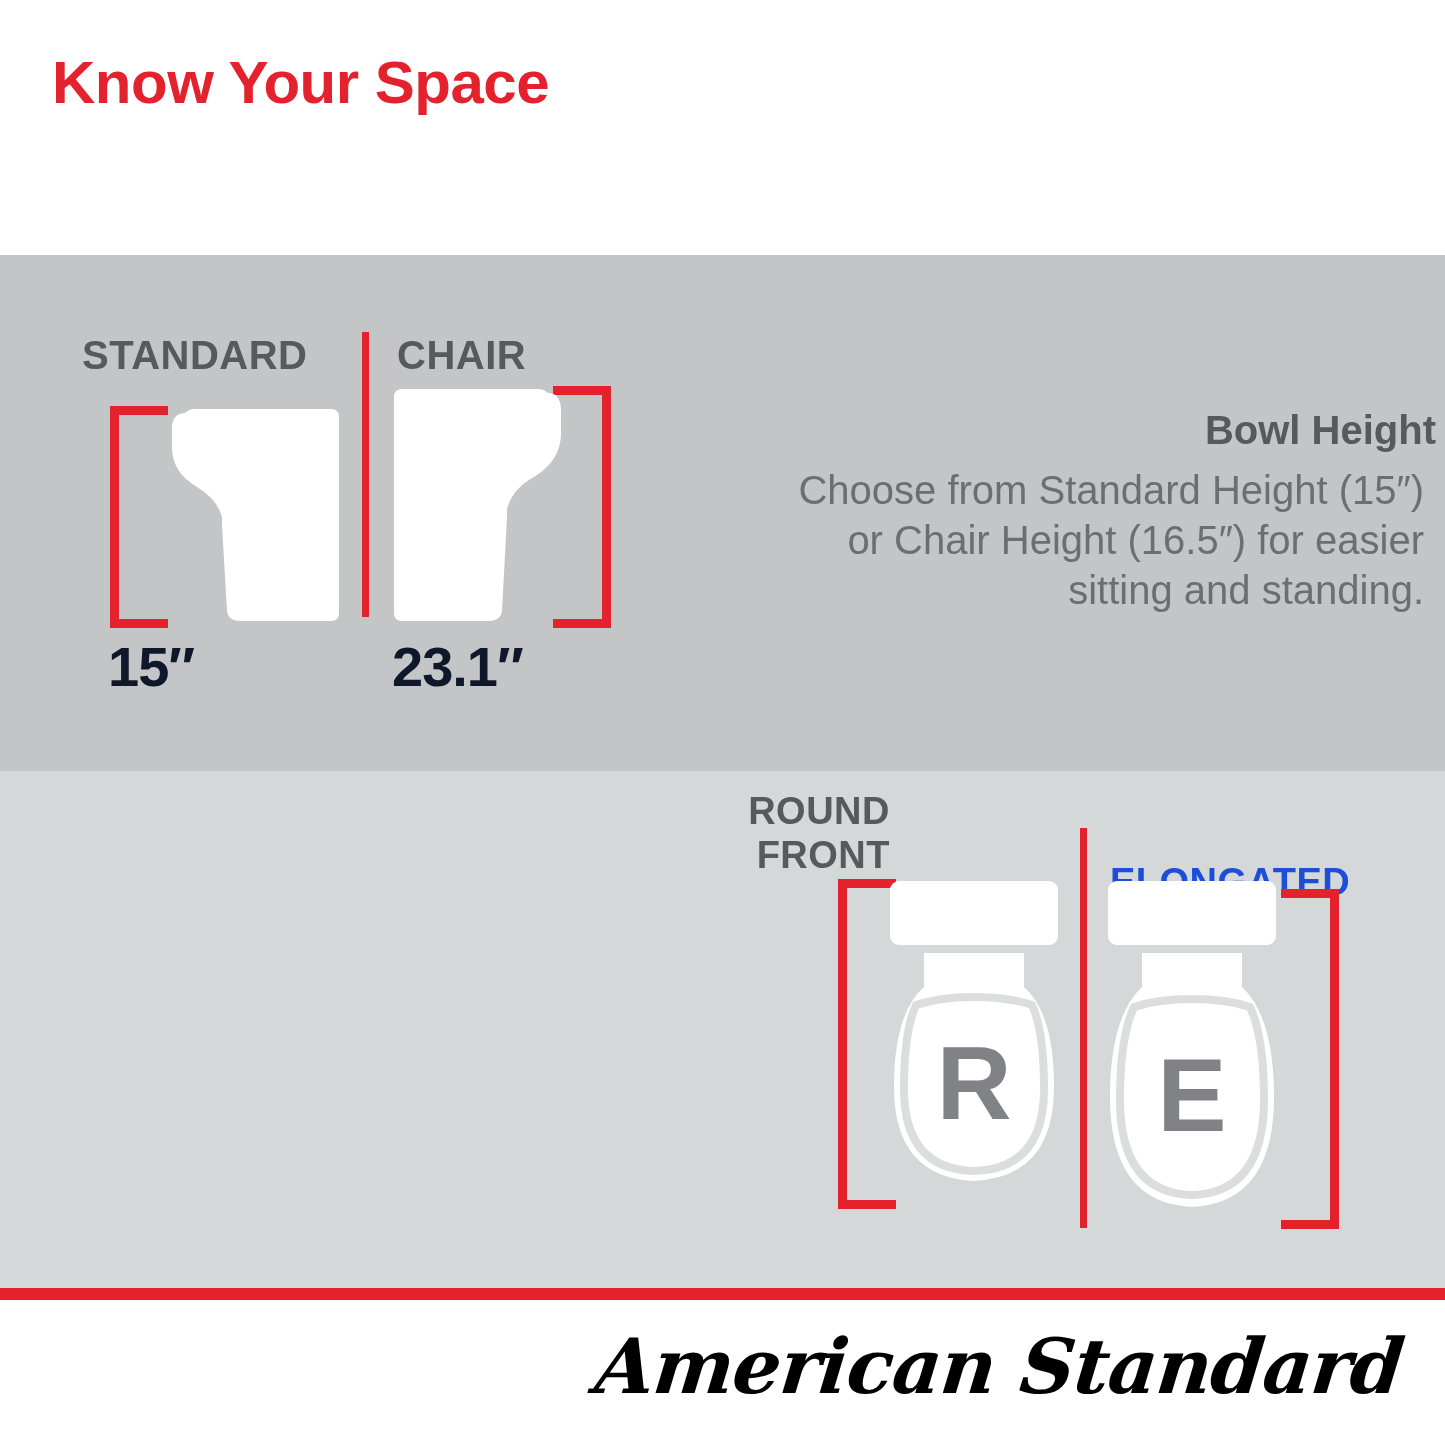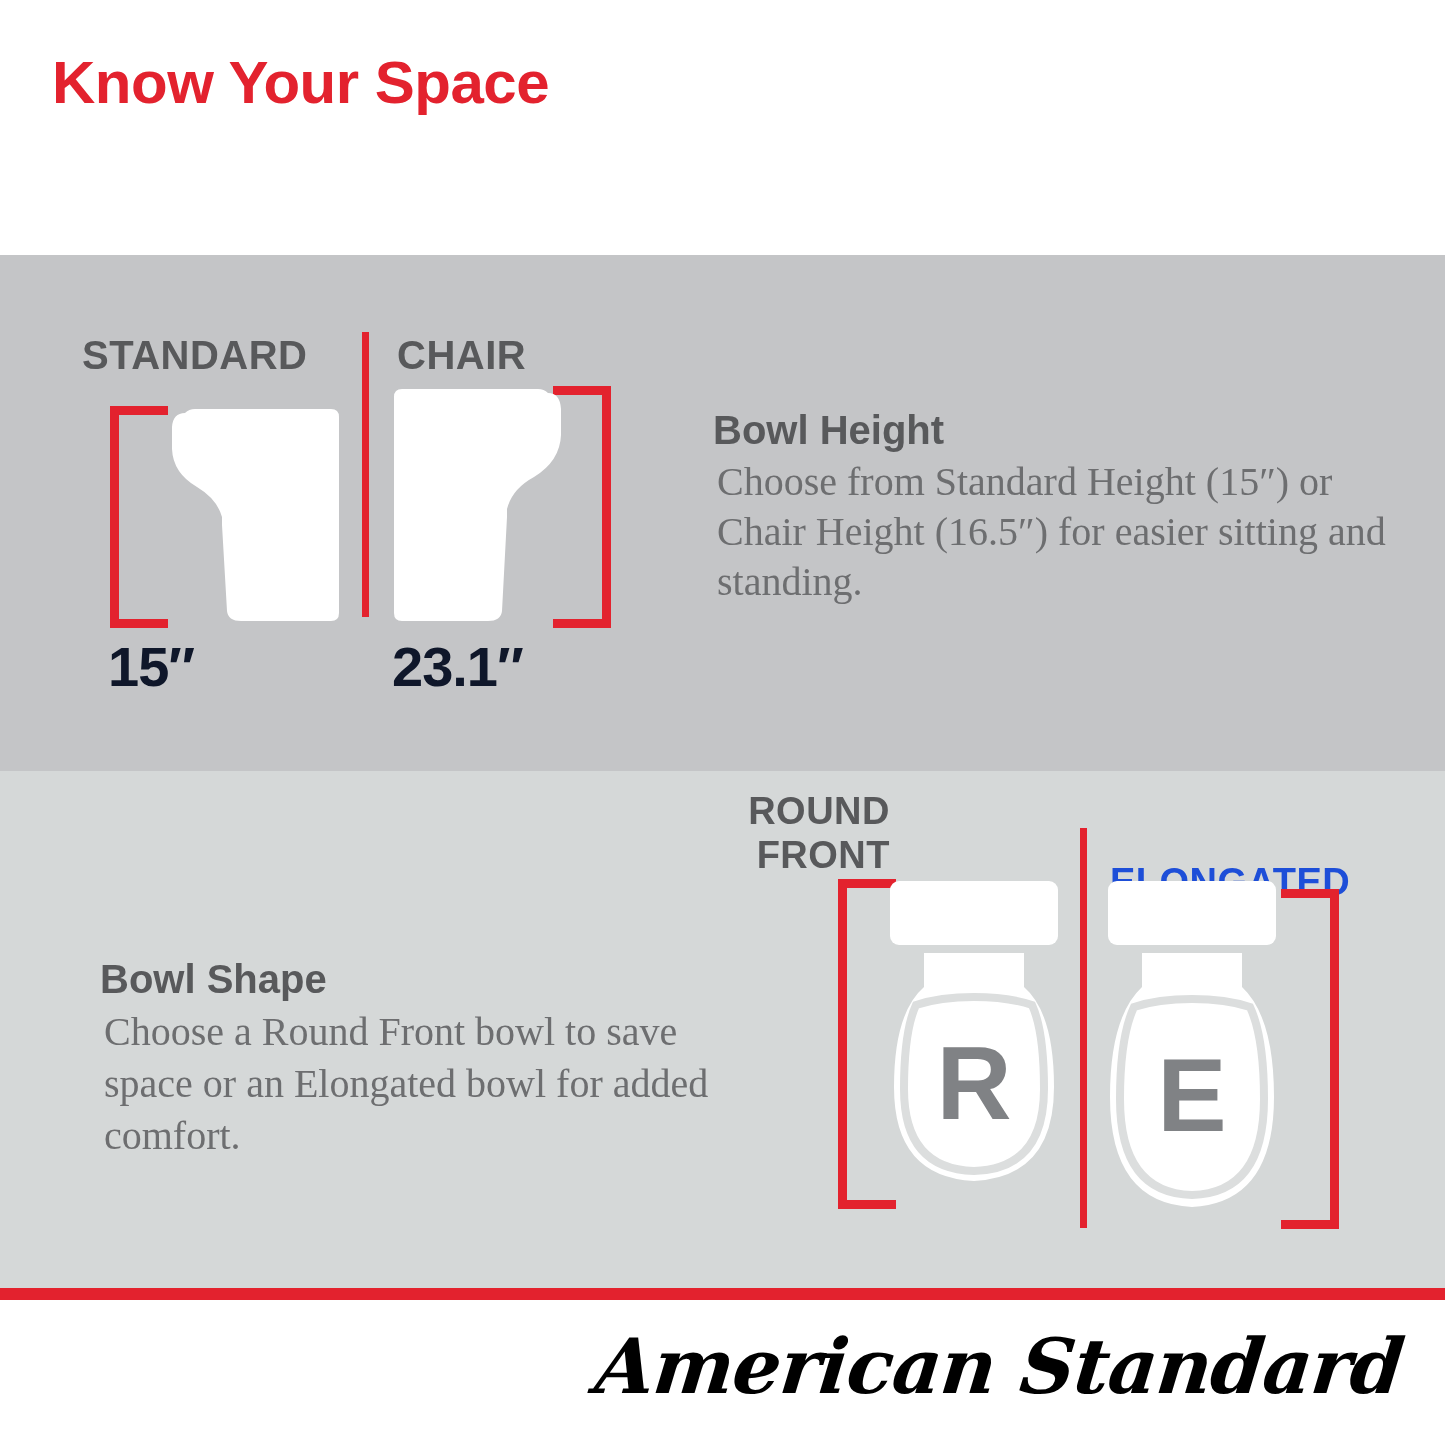--- a/index.html
+++ b/index.html
@@ -88,23 +88,23 @@
 
   .info-block{position:absolute;}
   .info-title{
     font-size:40px;font-weight:bold;color:#58595B;
     font-family:"Liberation Sans",sans-serif;margin:0 0 4px 0;
     white-space:nowrap;
   }
   .info-body{
     font-size:40px;font-weight:normal;color:#6D6E70;
     line-height:50px;
-    font-family:Liberation Serif, serif;margin:4px;
-  }
-  #info-height{left:713px;top:153px;width:690px;}
+    font-family:Liberation Sans, sans-serif;margin:12px;
+  }
+  #info-height{left:746px;top:153px;width:690px;text-align:right;}
 
   
   #band-shape{
     position:absolute;left:0;top:771px;width:1445px;height:517px;
     background:#D5D8D8;
   }
   #info-shape{left:100px;top:186px;width:680px;}
   #info-shape .info-body{line-height:52px;}
 
   #label-roundfront{
@@ -206,24 +206,20 @@
     <div class="measure" id="measure-chair">23.1″</div>
 
     <div class="info-block" id="info-height">
       <p class="info-title">Bowl Height</p>
       <p class="info-body">Choose from Standard Height (15″) or Chair Height (16.5″) for easier sitting and standing.</p>
     </div>
   </div>
 
   <div id="band-shape">
 
-    <div class="info-block" id="info-shape">
-      <p class="info-title">Bowl Shape</p>
-      <p class="info-body">Choose a Round Front bowl to save space or an Elongated bowl for added comfort.</p>
-    </div>
 
     <div id="label-roundfront">
       <div>ROUND</div>
       <div>FRONT</div>
     </div>
 
     <div id="label-elongated">ELONGATED</div>
 
     <div id="divider-shape"></div>
 

